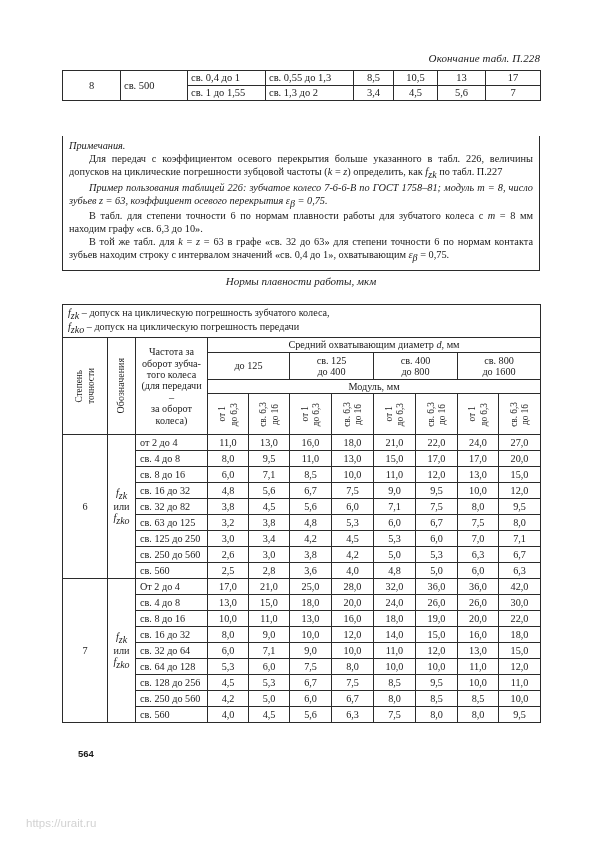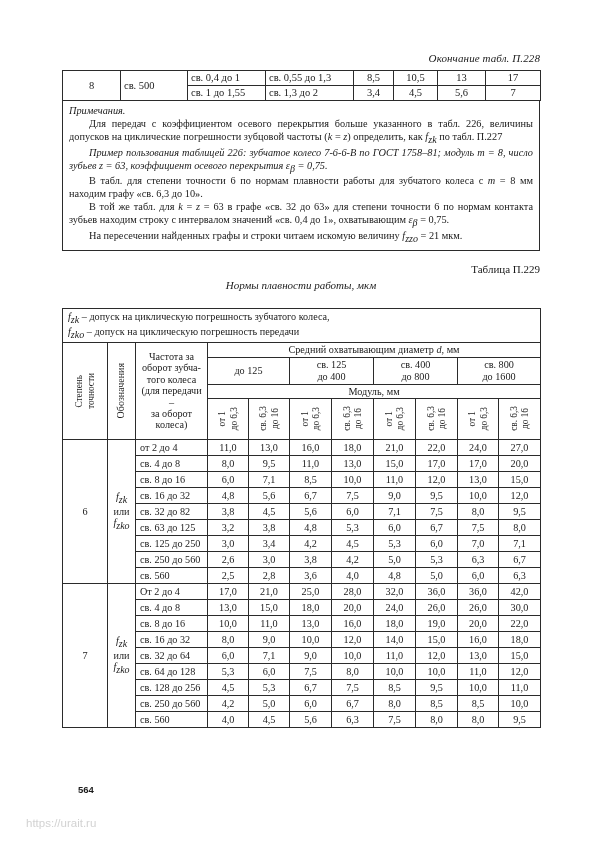--- a/index.html
+++ b/index.html
@@ -70,20 +70,21 @@
   .tbl-top td { height: 14px; font-size: 10.5px; }
 
   
   .notes {
     border: 1px solid #2b2b2b;
     border-top: none;
     padding: 4px 6px 5px 6px;
     font-size: 10.3px;
     line-height: 1.26;
     text-align: justify;
+    margin-top: 35px;
   }
   .notes .hdr { font-style: italic; }
   .notes p { margin: 0; text-indent: 20px; }
   .notes p.noind { text-indent: 0; }
   .it { font-style: italic; }
   .mvar { font-style: italic; }
   sub { font-size: 10px; font-style: italic; }
 
   
   .tbl-main { margin-top: 17px; font-family: Liberation Serif, serif; }
@@ -117,21 +118,21 @@
   .hdr-freq { font-size: 10.2px; line-height: 1.2; }
   .val { height: 15px; font-size: 10.3px; }
   .rowlbl { text-align: left; padding-left: 4px !important; }
 
   .notation { line-height: 1.45; font-size: 10.4px; }
 
   
   .pageno {
     position: absolute;
     left: 78px;
-    top: 784px;
+    top: 748px;
     font-size: 9.5px;
     font-family: "Liberation Sans", sans-serif;
     font-weight: bold;
     color: #1a1a1a;
   }
   .watermark {
     position: absolute;
     left: 26px;
     top: 817px;
     font-size: 11.5px;
@@ -179,24 +180,22 @@
         </tr>
       </tbody>
     </table>
 
     <div class="notes">
       <p class="noind hdr">Примечания.</p>
       <p><span>Для передач с коэффициентом осевого перекрытия больше указанного в табл. 226, величины допусков на циклические погрешности зубцовой частоты (</span><span class="mvar">k</span><span> = </span><span class="mvar">z</span><span>) определить, как </span><span class="mvar">f</span><sub>zk</sub><span> по табл. П.227</span></p>
       <p><span class="it">Пример</span><span class="it"> пользования таблицей 226: зубчатое колесо 7-6-6-В по ГОСТ 1758–81; модуль </span><span class="it">m</span><span class="it"> = 8, число зубьев </span><span class="it">z</span><span class="it"> = 63, коэффициент осевого перекрытия </span><span class="it">ε</span><sub>β</sub><span class="it"> = 0,75.</span></p>
       <p><span>В табл. для степени точности 6 по нормам плавности работы для зубчатого колеса с </span><span class="mvar">m</span><span> = 8 мм находим графу «св. 6,3 до 10».</span></p>
       <p><span>В той же табл. для </span><span class="mvar">k</span><span> = </span><span class="mvar">z</span><span> = 63 в графе «св. 32 до 63» для степени  точности 6 по нормам контакта зубьев находим строку с интервалом значений «св. 0,4 до 1», охватывающим </span><span class="mvar">ε</span><sub>β</sub><span> = 0,75.</span></p>
-      <p><span>На пересечении найденных графы и строки читаем искомую величину </span><span class="mvar">f</span><sub>zzo</sub><span> = 21 мкм.</span></p>
     </div>
 
-    <div class="caption-right-plain">Таблица П.229</div>
     <div class="caption-center">Нормы плавности работы, мкм</div>
 
     <table class="doc tbl-main">
       <colgroup>
         <col style="width:45px">
           <col style="width:28px">
           <col style="width:72px">
         <col style="width:41px">
           <col style="width:41px">
         <col style="width:42px">

